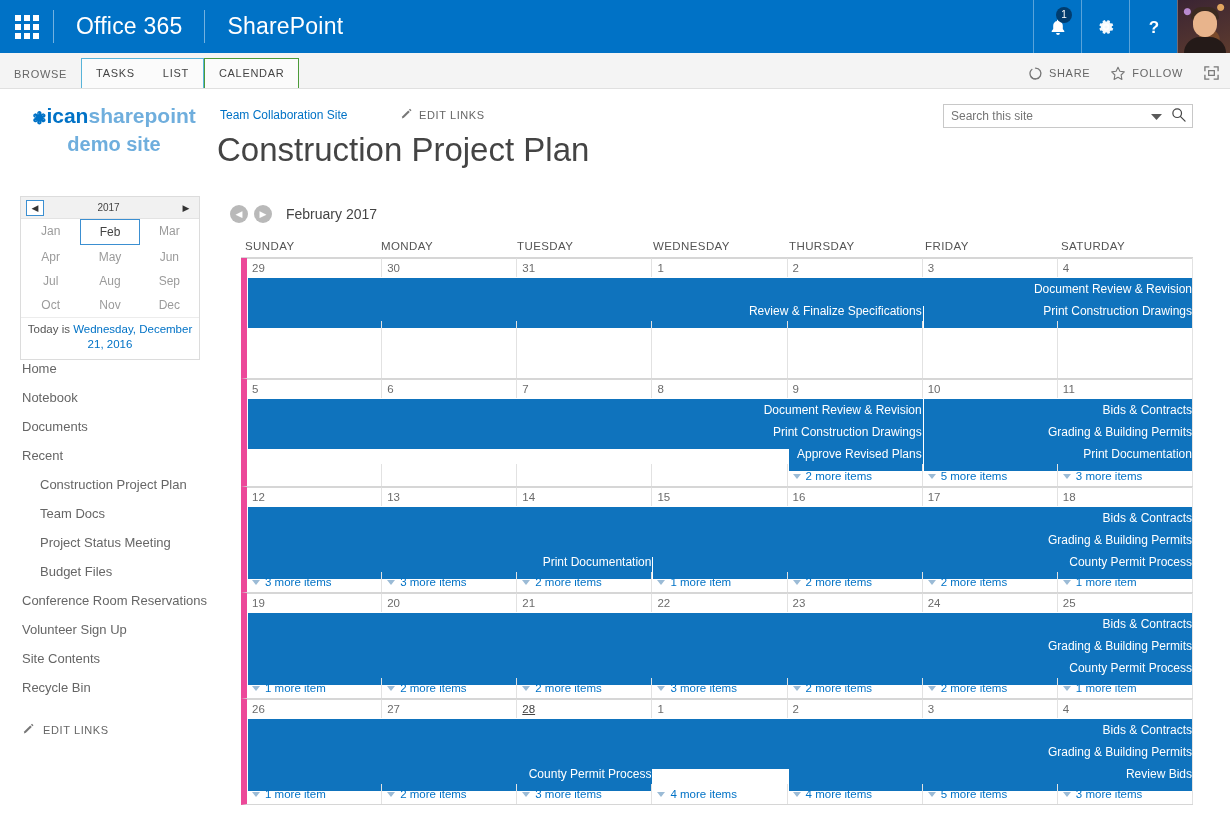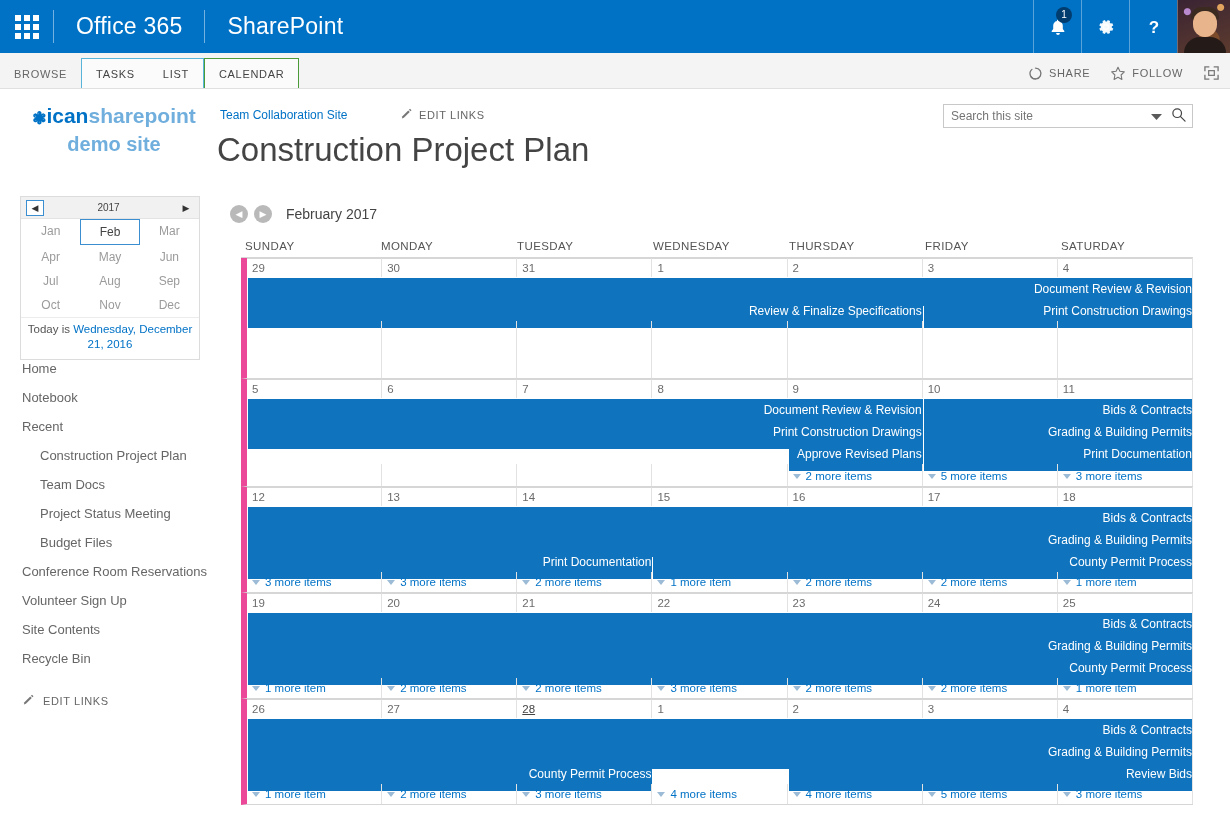--- a/index.html
+++ b/index.html
@@ -96,21 +96,21 @@
   }
   .rib-tab {
     font-size: 11px; color: #666;
     letter-spacing: .7px;
     padding: 0 14px;
     height: 28px; line-height: 28px;
     cursor: pointer;
     white-space: nowrap;
   }
   .rib-group {
-    display: flex; align-items: center;
+    display: flex; align-items: flex-start;
     height: 30px;
     background: #f4f4f4;
   }
   .rib-group.ctx-blue {
     border: 1px solid #58b4d9;
     border-bottom: none;
     background: #fbfbfb;
   }
   .rib-group.ctx-green {
     border: 1px solid #4c9b39;
@@ -462,20 +462,21 @@
     <div class="dp-m">Oct</div>
     <div class="dp-m">Nov</div>
     <div class="dp-m">Dec</div>
   </div>
   <div class="dp-today"><span>Today is </span><a>Wednesday, December 21, 2016</a></div>
 </div>
 
 <div class="leftnav">
   <div class="nav-item">Home</div>
   <div class="nav-item">Notebook</div>
+  <div class="nav-item">Documents</div>
   <div class="nav-item">Recent</div>
   <div class="nav-item child">Construction Project Plan</div>
   <div class="nav-item child">Team Docs</div>
   <div class="nav-item child">Project Status Meeting</div>
   <div class="nav-item child">Budget Files</div>
   <div class="nav-item">Conference Room Reservations</div>
   <div class="nav-item">Volunteer Sign Up</div>
   <div class="nav-item">Site Contents</div>
   <div class="nav-item">Recycle Bin</div>
   <div class="nav-editlinks">

